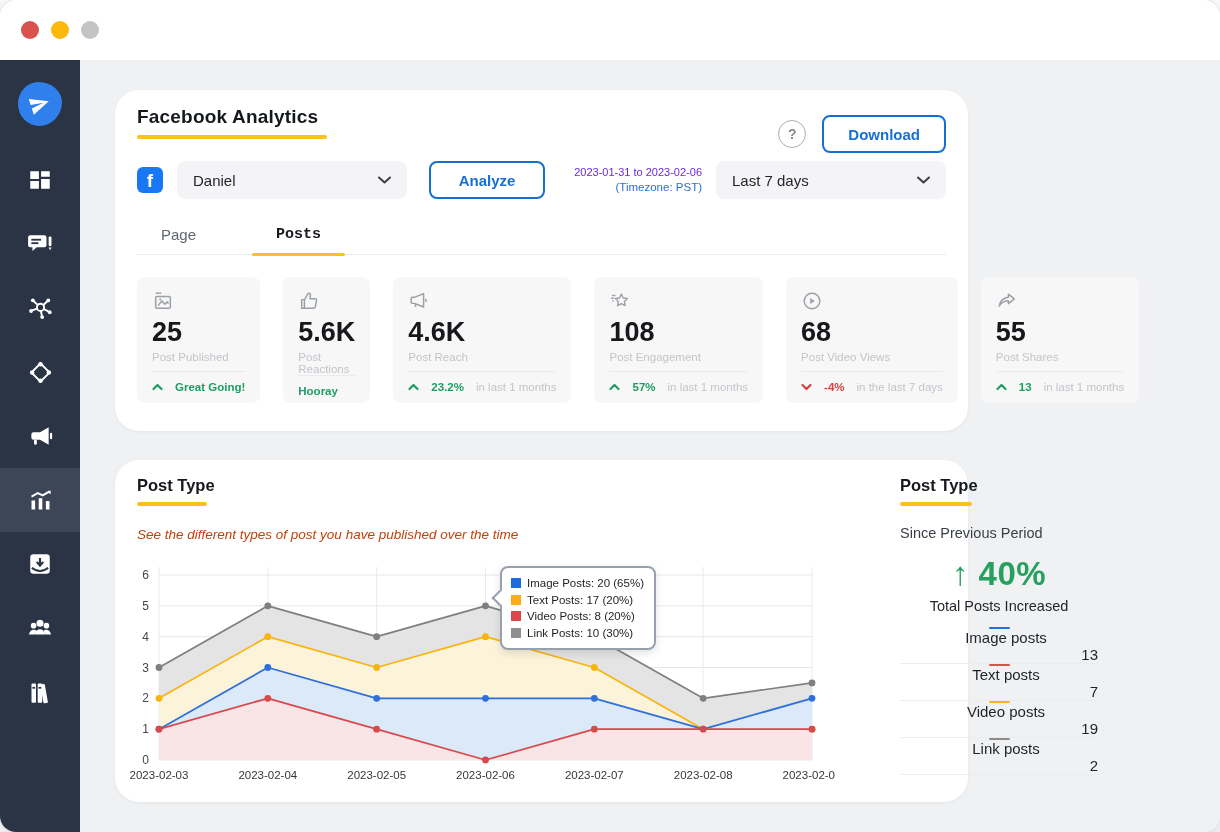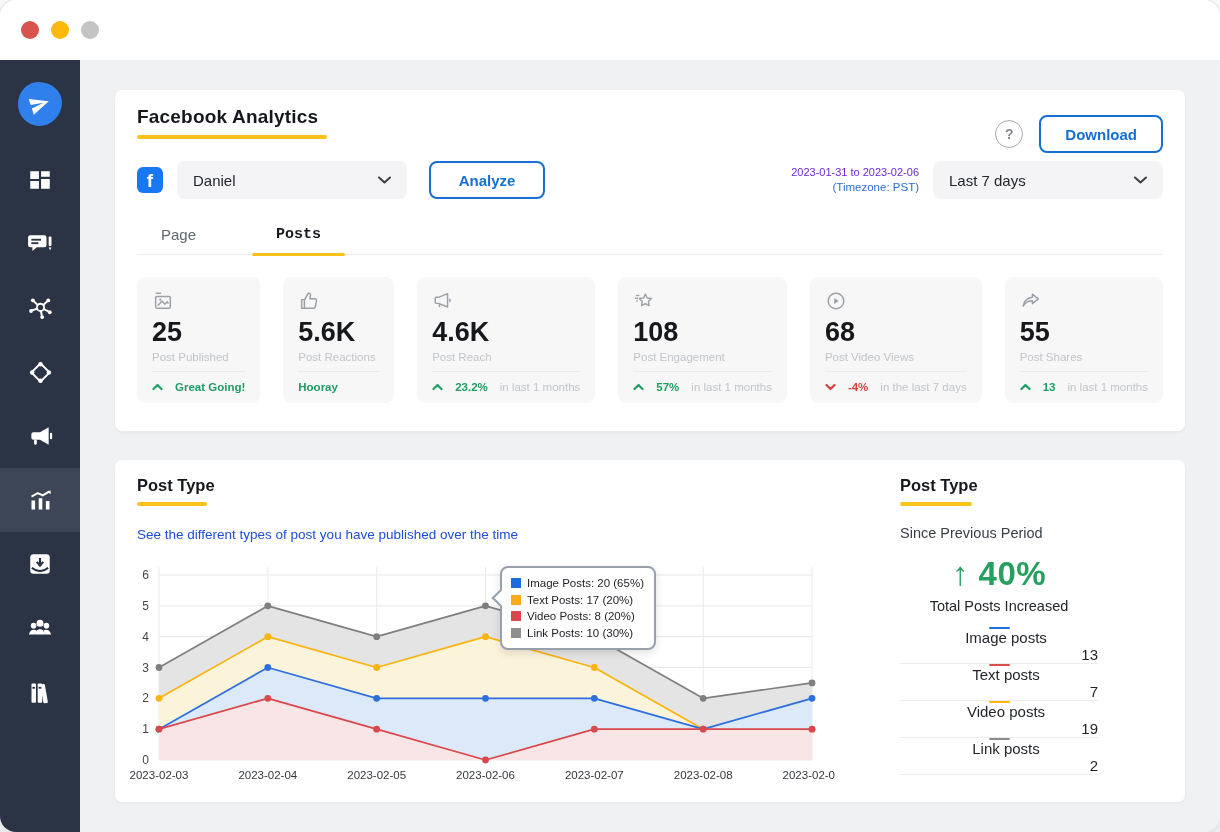--- a/index.html
+++ b/index.html
@@ -11,21 +11,21 @@
   .traffic { position:absolute; top:21px; left:21px; display:flex; gap:12px; }
   .traffic span { width:18px; height:18px; border-radius:50%; display:block; }
   .sidebar { position:absolute; left:0; top:60px; width:80px; height:772px; background:#2b3444;
              display:flex; flex-direction:column; align-items:center; }
   .side-logo { height:88px; display:flex; align-items:center; justify-content:center; width:80px; }
   .logo-bubble { width:44px; height:44px; border-radius:46% 54% 52% 48%/50% 46% 54% 50%; background:#2f80ed;
                  display:flex; align-items:center; justify-content:center; }
   .side-item { width:80px; height:64px; display:flex; align-items:center; justify-content:center; cursor:pointer; }
   .side-item.active { background:#3d4656; }
   .content { position:absolute; left:80px; top:60px; width:1140px; height:772px; background:#f0f1f3; }
-  .card { position:absolute; left:35px; width:1070px; background:#ffffff; border-radius:7px;
+  .card { position:absolute; left:35px; width:853px; background:#ffffff; border-radius:24px;
           box-shadow:0 1px 3px rgba(25,30,40,.06); }
   .card1 { top:30px; height:341px; }
   .card2 { top:400px; height:342px; }
   .big-title { position:absolute; left:22px; top:16px; font-size:19px; font-weight:700; color:#15181d; letter-spacing:.2px; }
   .underline { height:4px; background:#fcc21c; border-radius:2px; margin-top:7px; }
   .header-right { position:absolute; top:25px; right:22px; display:flex; align-items:center; gap:16px; }
   .help-circle { width:28px; height:28px; border-radius:50%; border:1.5px solid #a7abb1; color:#85898f;
                  font-size:14px; font-weight:700; display:flex; align-items:center; justify-content:center; cursor:pointer; }
   .btn-outline { height:38px; background:#fff; border:2px solid #1670d3; color:#1670d3; font-weight:700;
                  font-size:15px; border-radius:8px; padding:0 24px; cursor:pointer; font-family:inherit; }
@@ -48,21 +48,21 @@
   .stats-row { position:absolute; top:187px; left:22px; right:22px; display:flex; gap:23px; }
   .stat-card { flex:1; height:126px; background:#f7f7f8; border-radius:8px; padding:13px 15px 0 15px;
                display:flex; flex-direction:column; }
   .stat-icon { height:22px; color:#9aa0a6; }
   .stat-value { font-size:27px; font-weight:700; color:#17181c; margin-top:5px; }
   .stat-label { font-size:11.5px; color:#c2c5c9; margin-top:3px; }
   .stat-footer { margin-top:auto; border-top:1px solid #eaeaec; padding:9px 0 10px 0; font-size:11.5px;
                  font-weight:700; color:#c2c5c9; display:flex; align-items:center; gap:12px; white-space:nowrap; }
   .stat-footer .rest { font-weight:400; color:#c2c5c9; }
   .pt-title { position:absolute; left:22px; top:16px; font-size:16.5px; font-weight:700; color:#15181d; }
-  .pt-desc { position:absolute; left:22px; top:67px; font-size:13.5px; color:#1d4ed8; }
+  .pt-desc { position:absolute; left:22px; top:67px; font-size:13.5px; color:#c2410c;font-style:italic; }
   .chart-wrap { position:absolute; left:14px; top:92px; width:706px; height:240px; }
   .chart-tooltip { position:absolute; left:385px; top:106px; background:#fff; border:2px solid #98a1ab;
                    border-radius:8px; padding:7px 10px 7px 9px; box-shadow:0 3px 8px rgba(0,0,0,.12); z-index:5; }
   .chart-tooltip .tt-arrow { position:absolute; left:-8px; top:24px; width:12px; height:12px; background:#fff;
                    border-left:2px solid #98a1ab; border-bottom:2px solid #98a1ab; transform:rotate(45deg); }
   .tt-row { display:flex; align-items:center; gap:6px; font-size:11.5px; color:#1c1f24; line-height:16.5px; white-space:nowrap; }
   .tt-sq { width:10px; height:10px; display:inline-block; }
   .summary { position:absolute; left:785px; top:16px; width:198px; }
   .sum-sub { margin-top:19px; font-size:14.5px; color:#3a3f45; }
   .sum-change { margin-top:14px; text-align:center; font-size:33px; font-weight:700; color:#27a05f; letter-spacing:.5px; }

